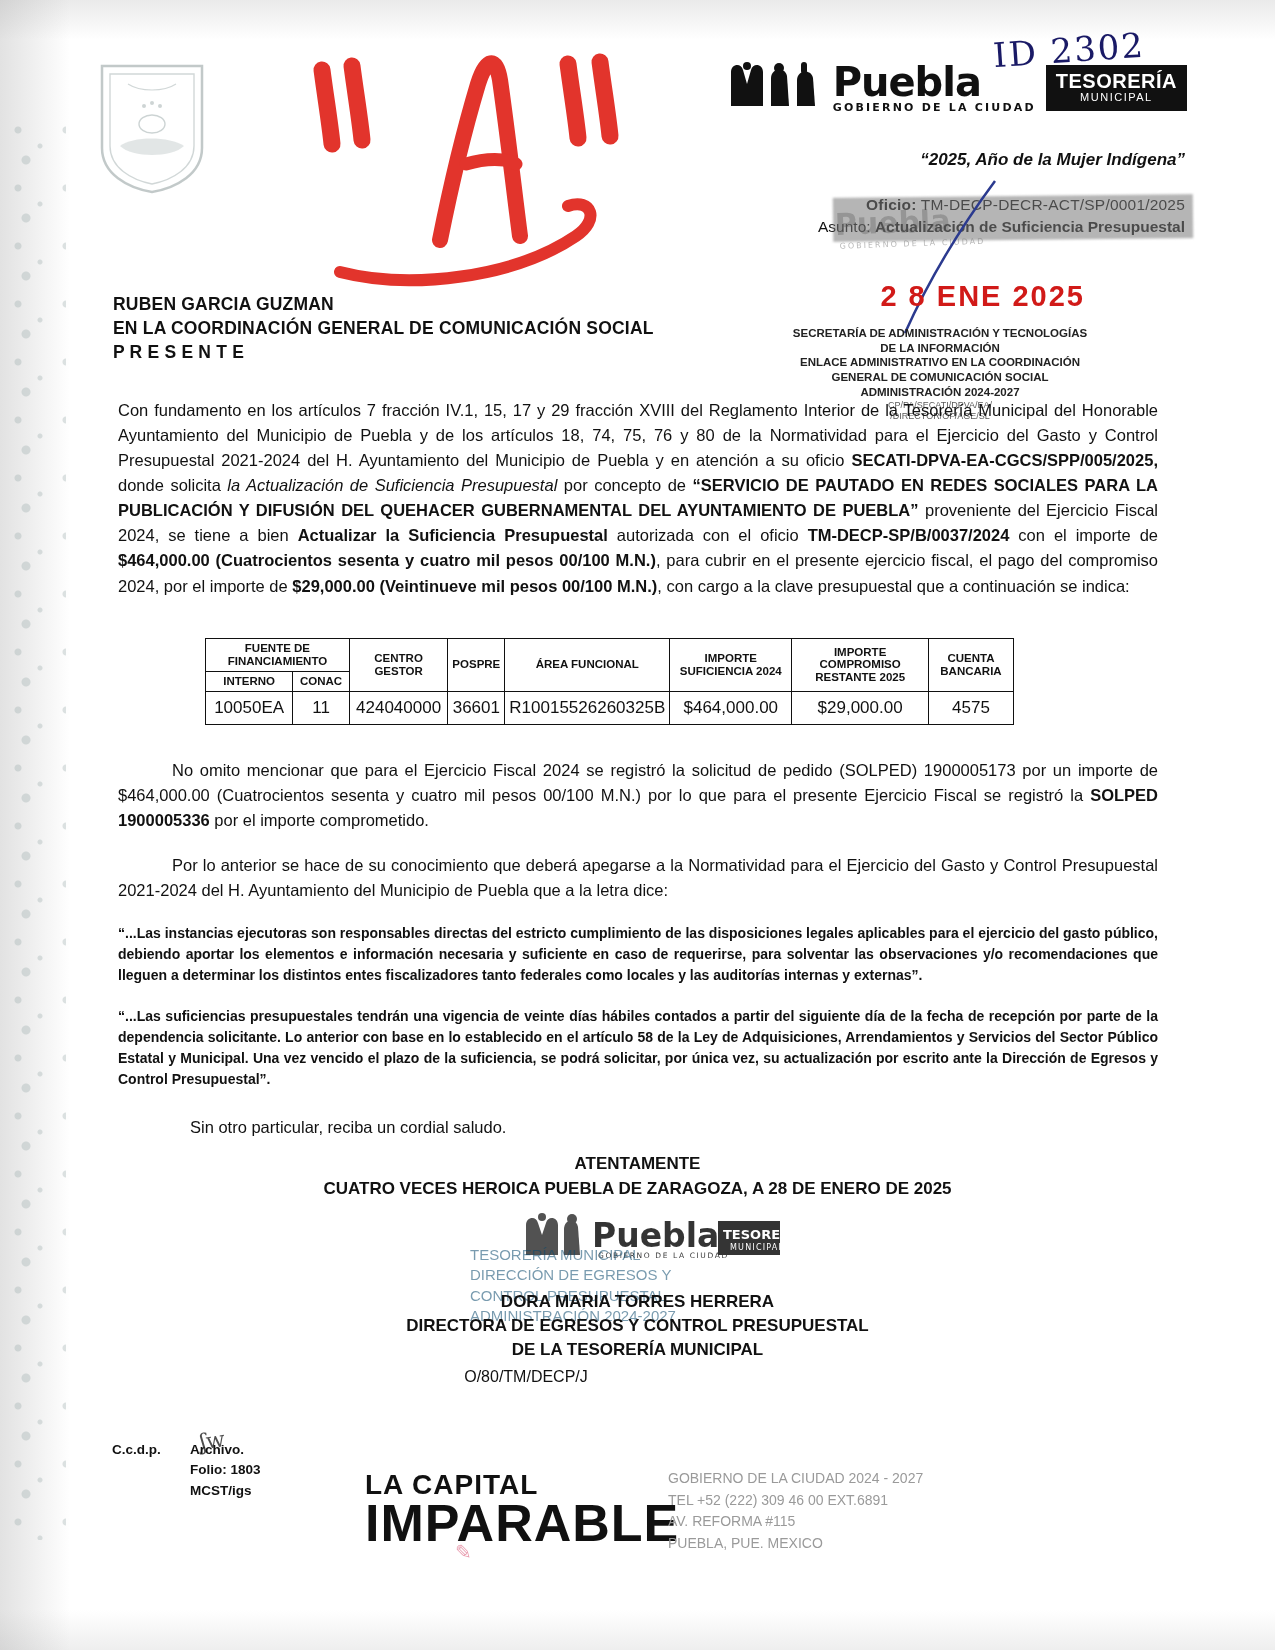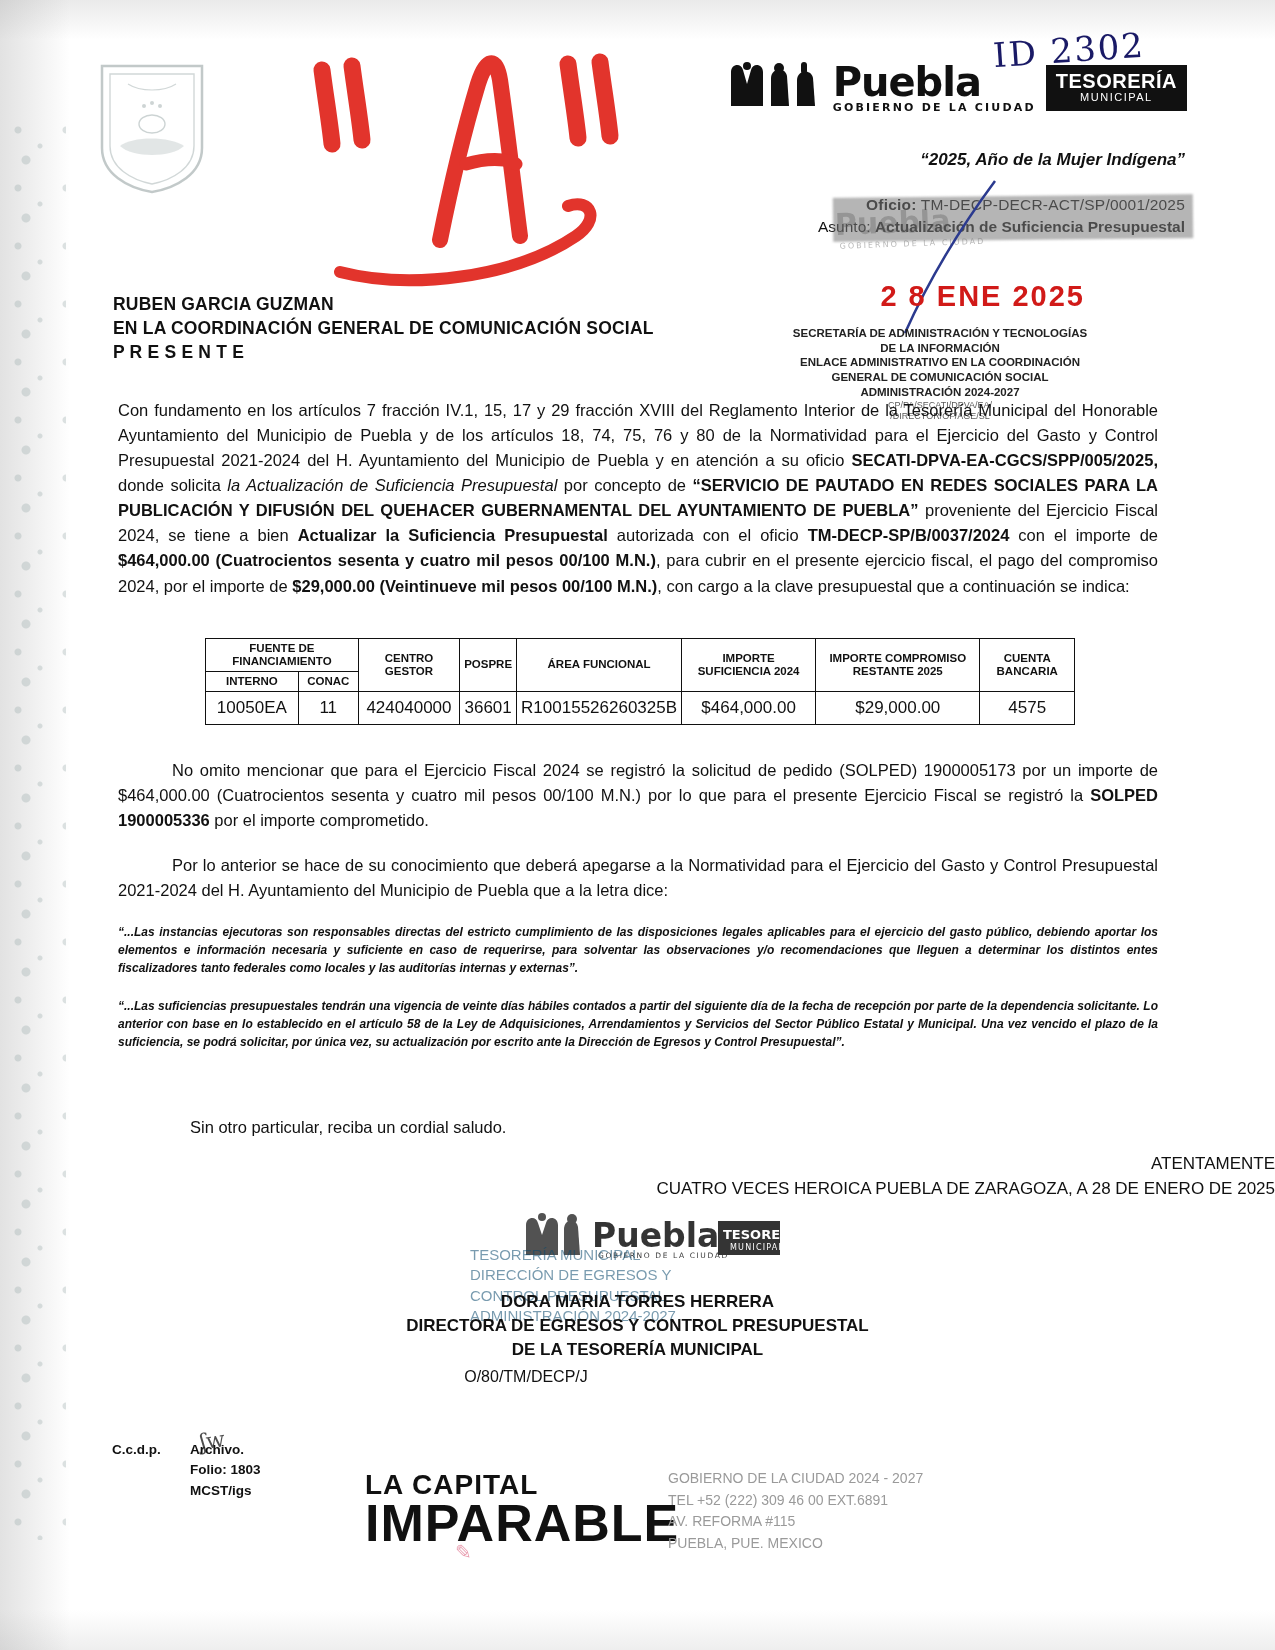--- a/index.html
+++ b/index.html
@@ -224,21 +224,21 @@
   }
   .body-text p { margin: 0 0 14px 0; }
   .body-text b { font-weight: bold; }
   .body-text i { font-style: italic; }
 
   
   .table-wrap {
     position: absolute;
     left: 205px;
     top: 638px;
-    width: 870px;
+    width: 809px;
   }
   table.clave {
     border-collapse: collapse;
     width: 100%;
     font-size: 12px;
     color: #111;
   }
   table.clave th, table.clave td {
     border: 1.4px solid #111;
     text-align: center;
@@ -262,23 +262,22 @@
     top: 758px;
     width: 1040px;
     font-size: 16.5px;
     line-height: 1.52;
     color: #111;
     text-align: justify;
   }
   .after-table p { margin: 0 0 20px 0; }
   .after-table p.indent { text-indent: 54px; }
   .quote {
-    font-style: italic;
-    font-weight: bold;
-    font-size: 12px;
+    font-weight: bold;
+    font-size: 14px;
     line-height: 1.5;
     margin-left: 28px;
     margin-right: 6px;
     text-align: justify;
   }
 
   .closing {
     position: absolute;
     left: 118px;
     top: 1118px;
@@ -286,23 +285,23 @@
     font-size: 16.5px;
     color: #111;
     text-indent: 72px;
   }
 
   .atentamente {
     position: absolute;
     left: 0;
     top: 1152px;
     width: 1275px;
-    text-align: right;
+    text-align: center;
     font-size: 17px;
-    font-weight: normal;
+    font-weight: bold;
     color: #111;
     line-height: 1.45;
   }
 
   .sig-logo {
     position: absolute;
     left: 520px;
     top: 1205px;
     width: 260px;
     opacity: 0.85;

